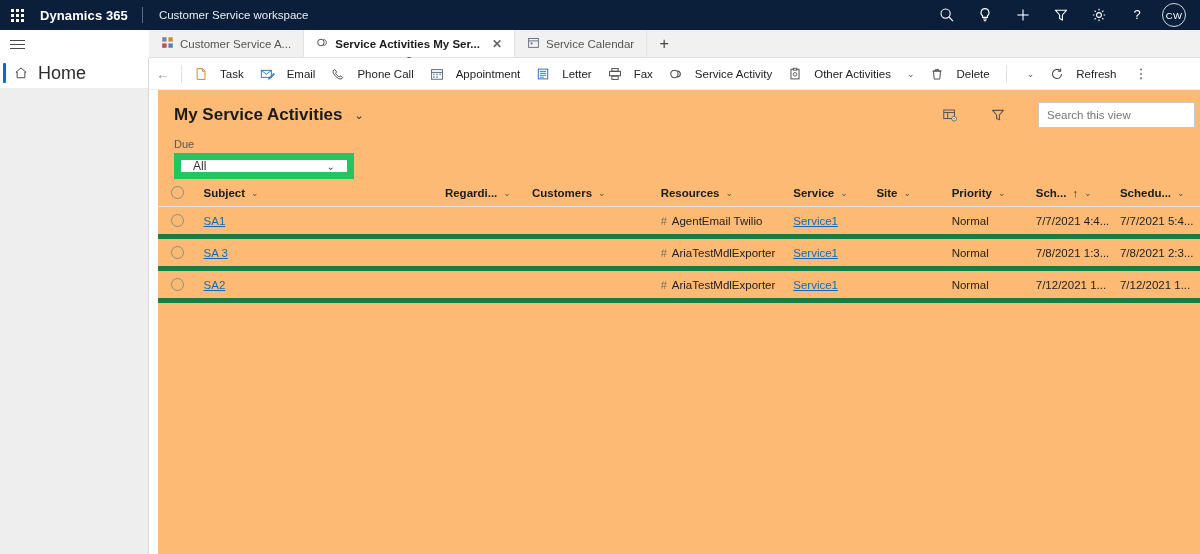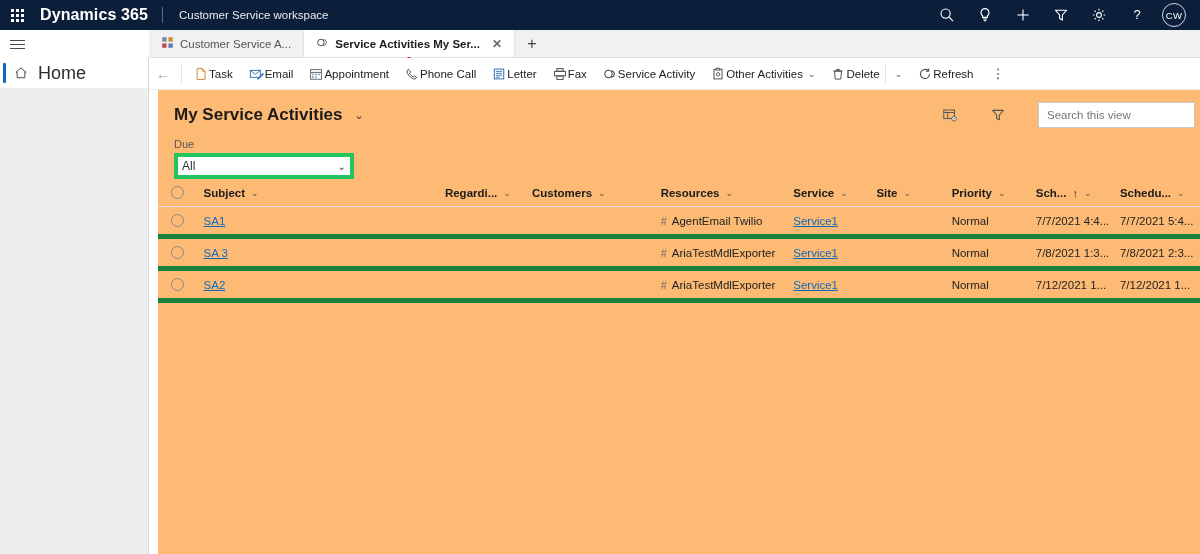--- a/index.html
+++ b/index.html
@@ -24,21 +24,21 @@
     cursor: pointer;
   }
   .waffle-grid {
     display: grid;
     grid-template-columns: repeat(3, 3px);
     grid-template-rows: repeat(3, 3px);
     gap: 2px;
   }
   .waffle-grid i { display: block; width: 3px; height: 3px; background: #ffffff; }
   .brand {
-    font-size: 16px; font-weight: bold; letter-spacing: .1px;
+    font-size: 13px; font-weight: bold; letter-spacing: .1px;
     padding: 0 14px 0 6px; color: #fff; white-space: nowrap;
   }
   .brand-sep { width: 1px; height: 16px; background: #5a6b80; }
   .app-name {
     font-size: 11.5px; color: #e8edf3; padding-left: 16px; white-space: nowrap;
   }
   .top-right { margin-left: auto; display: flex; align-items: center; height: 30px; padding-right: 6px; }
   .top-icon {
     width: 38px; height: 30px;
     display: flex; align-items: center; justify-content: center;
@@ -118,21 +118,21 @@
     display: flex; align-items: center;
     border-bottom: 1px solid #ededed;
     font-size: 11.5px; color: #222;
   }
   .back-btn {
     width: 28px; display: flex; align-items: center; justify-content: center;
     color: #9a9a9a; font-size: 14px; cursor: pointer;
   }
   .vdiv { width: 1px; height: 18px; background: #e0e0e0; margin: 0 4px; }
   .cmd {
-    display: flex; align-items: center; gap: 1px;
+    display: flex; align-items: center; gap: 12px;
     padding: 0 8px; height: 32px; cursor: pointer; white-space: nowrap;
   }
   .cmd svg { display: block; flex: none; }
   .caret { font-size: 9px; color: #555; margin-left: 4px; }
   .ellipsis {
     padding: 0 10px; font-size: 13px; color: #333; cursor: pointer;
     letter-spacing: 0; line-height: 1;
   }
 
   
@@ -162,22 +162,22 @@
   }
   .searchbox input {
     border: 0; outline: none; flex: 1; font-size: 11.5px;
     color: #333; font-family: "Liberation Sans", sans-serif; background: transparent;
   }
   .searchbox input::placeholder { color: #767676; }
 
   .filterrow { padding: 10px 0 0 16px; }
   .filter-label { font-size: 11px; color: #555; margin-bottom: 3px; }
   .select-box {
-    width: 180px; height: 26px; border: 4px solid #22c55e;
-    display: flex; align-items: center; padding: 0 4px;
+    width: 180px; height: 26px; border: 7px solid #22c55e;
+    display: flex; align-items: center; padding: 0 12px;
     font-size: 12px; color: #333; cursor: pointer; background: #fff;
   }
   .select-box .caret { margin-left: auto; font-size: 10px; color: #444; }
 
   
   .grid { width: 1051px; }
   .grid-row { display: flex; align-items: center; height: 32px; }
   .grid-head {
     height: 28px; font-size: 11.5px; color: #1b1b1b; font-weight: bold;
     border-bottom: 1px solid #e3e3e3;
@@ -303,20 +303,30 @@
     <span>
       <svg width="13" height="13" viewBox="0 0 16 16">
           <circle cx="6" cy="8" r="4" fill="none" stroke="#4a4a4a" stroke-width="1.2"></circle>
           <path d="M9.2 4.2c2.2.4 3.6 2 3.6 3.8s-1.4 3.4-3.6 3.8" fill="none" stroke="#4a4a4a" stroke-width="1.2"></path>
         </svg>
     </span>
     <span>Service Activities My Ser...</span>
     <span class="tab-close">✕</span>
     <span class="dot"></span>
   </div>
+  <div class="tab">
+    <span>
+      <svg width="13" height="13" viewBox="0 0 16 16">
+          <rect x="2" y="3" width="12" height="11" fill="none" stroke="#5a6a7e" stroke-width="1.1"></rect>
+          <line x1="2" y1="6" x2="14" y2="6" stroke="#5a6a7e" stroke-width="1.1"></line>
+          <rect x="4.5" y="8" width="2.2" height="2.2" fill="#5a6a7e"></rect>
+        </svg>
+    </span>
+    <span>Service Calendar</span>
+  </div>
   <div class="tab-add">+</div>
 </div>
 
 <div class="cmdbar">
   <div class="back-btn">←</div>
   <div class="vdiv"></div>
 
   <div class="cmd">
     <span>
       <svg width="14" height="14" viewBox="0 0 16 16">
@@ -329,20 +339,29 @@
 
   <div class="cmd">
     <span>
       <svg width="15" height="14" viewBox="0 0 18 16">
           <rect x="1.6" y="3.6" width="12" height="8.4" fill="#fff" stroke="#2b6cb0" stroke-width="1.1"></rect>
           <path d="M1.6 3.6 7.6 8.4l6-4.8" fill="none" stroke="#2b6cb0" stroke-width="1.1"></path>
           <path d="M10.8 12.6 16.4 7l1.2 1.2-5.6 5.6-1.8.6z" fill="#4a90d9" stroke="#2b6cb0" stroke-width=".8" stroke-linejoin="round"></path>
         </svg>
     </span>
     <span>Email</span>
+  </div>
+
+  <div class="cmd">
+    <span>
+      <svg width="14" height="14" viewBox="0 0 16 16">
+          <path d="M4 2.6c-1.6 1-2.2 2.6-1.2 4.6 1.2 2.4 3.6 4.8 6 6 2 1 3.6.4 4.6-1.2l-2.6-1.8-1.6 1.2C8 10.6 6 8.6 5.2 7.2l1.2-1.6L4 2.6z" fill="none" stroke="#4a4a4a" stroke-width="1.1" stroke-linejoin="round"></path>
+        </svg>
+    </span>
+    <span>Phone Call</span>
   </div>
 
   <div class="cmd">
     <span>
       <svg width="14" height="14" viewBox="0 0 16 16">
           <rect x="1.8" y="3" width="12.4" height="11" fill="#fff" stroke="#5a6a7e" stroke-width="1.1"></rect>
           <line x1="1.8" y1="6.2" x2="14.2" y2="6.2" stroke="#5a6a7e" stroke-width="1.1"></line>
           <g fill="#8a97a8">
             <rect x="3.4" y="7.6" width="2" height="1.8"></rect>
             <rect x="7" y="7.6" width="2" height="1.8"></rect>
@@ -351,29 +370,20 @@
             <rect x="7" y="10.6" width="2" height="1.8"></rect>
           </g>
         </svg>
     </span>
     <span>Appointment</span>
   </div>
 
   <div class="cmd">
     <span>
       <svg width="14" height="14" viewBox="0 0 16 16">
-          <path d="M4 2.6c-1.6 1-2.2 2.6-1.2 4.6 1.2 2.4 3.6 4.8 6 6 2 1 3.6.4 4.6-1.2l-2.6-1.8-1.6 1.2C8 10.6 6 8.6 5.2 7.2l1.2-1.6L4 2.6z" fill="none" stroke="#4a4a4a" stroke-width="1.1" stroke-linejoin="round"></path>
-        </svg>
-    </span>
-    <span>Phone Call</span>
-  </div>
-
-  <div class="cmd">
-    <span>
-      <svg width="14" height="14" viewBox="0 0 16 16">
           <rect x="2.6" y="2.4" width="10.8" height="11.2" fill="#fff" stroke="#2b6cb0" stroke-width="1.1"></rect>
           <g stroke="#2b6cb0" stroke-width="1">
             <line x1="4.4" y1="5" x2="11.6" y2="5"></line>
             <line x1="4.4" y1="7.2" x2="11.6" y2="7.2"></line>
             <line x1="4.4" y1="9.4" x2="11.6" y2="9.4"></line>
             <line x1="4.4" y1="11.6" x2="9" y2="11.6"></line>
           </g>
         </svg>
     </span>
     <span>Letter</span>

